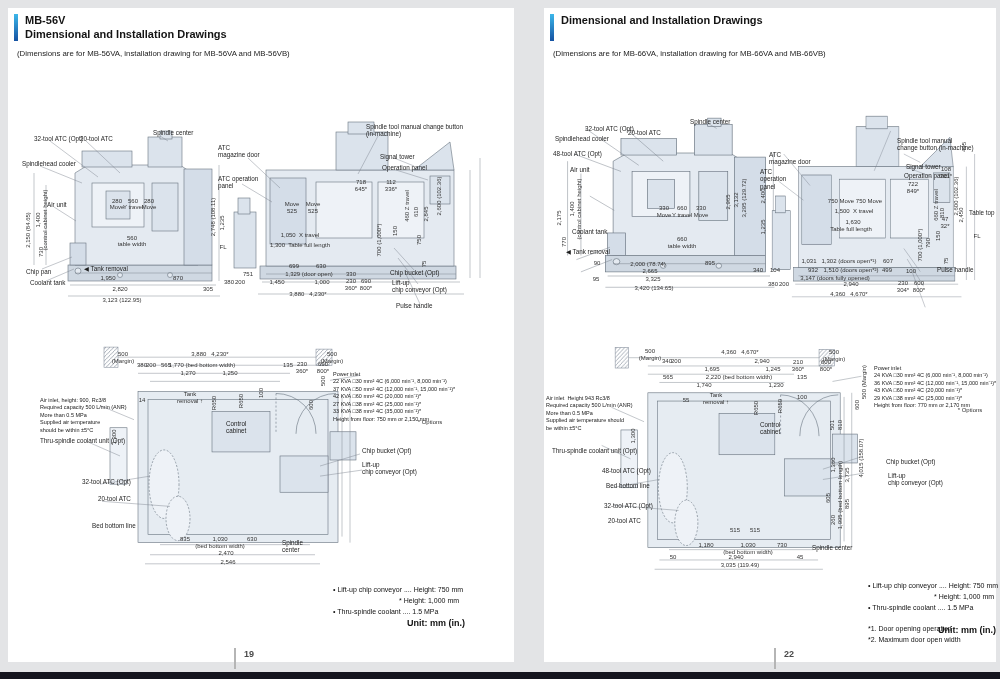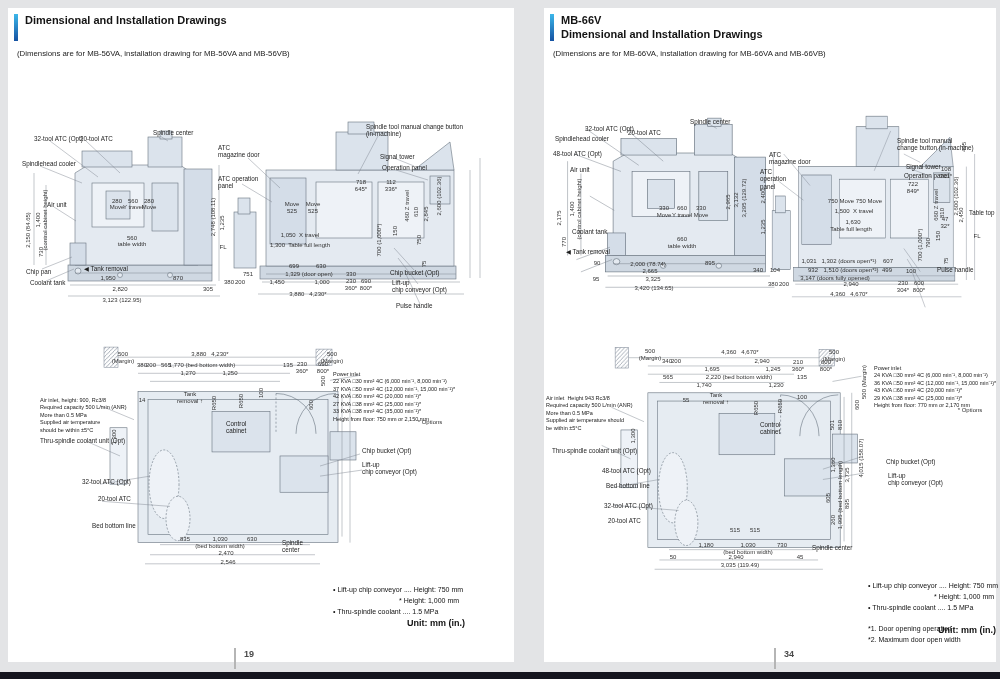--- a/index.html
+++ b/index.html
@@ -128,20 +128,21 @@
   </g>
 </defs>
 </svg>
 
 <div class="canvas">
 
   <div class="page page-left">
     <div class="hdr">
       <div class="bar"></div>
       <div>
+        <div class="model">MB-56V</div>
         <div class="htitle">Dimensional and Installation Drawings</div>
       </div>
     </div>
     <div class="subtitle">(Dimensions are for MB-56VA, installation drawing for MB-56VA and MB-56VB)</div>
 
     <div class="drawing" style="left:12px;top:117px;width:205px;height:200px">
       <svg viewBox="0 0 205 200" preserveAspectRatio="none">
           <use href="#g-side"></use>
         </svg>
     <span class="lbl part" style="left: 14px; top: 14px;">32-tool ATC (Opt)</span>
@@ -289,21 +290,20 @@
                                   * Height: 1,000 mm
 • Thru-spindle coolant .... 1.5 MPa</div>
     <div class="unit" style="left:399px;top:610px">Unit: mm (in.)</div>
     <div class="pageno" style="left:226px;top:640px">19</div>
   </div>
 
   <div class="page page-right">
     <div class="hdr">
       <div class="bar"></div>
       <div>
-        <div class="model">MB-66V</div>
         <div class="htitle">Dimensional and Installation Drawings</div>
       </div>
     </div>
     <div class="subtitle">(Dimensions are for MB-66VA, installation drawing for MB-66VA and MB-66VB)</div>
 
     <div class="drawing" style="left:8px;top:104px;width:228px;height:205px">
       <svg viewBox="0 0 205 200" preserveAspectRatio="none">
           <use href="#g-side"></use>
         </svg>
     <span class="lbl part" style="left: 33px; top: 17px;">32-tool ATC (Opt)</span>
@@ -472,17 +472,17 @@
         <span class="lbl" style="left: 196px; top: 231px;">3,035 (119.49)</span>
       </div>
 
     <div class="notes" style="left:324px;top:573px">• Lift-up chip conveyor .... Height: 750 mm
                                   * Height: 1,000 mm
 • Thru-spindle coolant .... 1.5 MPa
 
 *1. Door opening operation
 *2. Maximum door open width</div>
     <div class="unit" style="left:394px;top:617px">Unit: mm (in.)</div>
-    <div class="pageno" style="left:230px;top:640px">34</div>
+    <div class="pageno" style="left:230px;top:640px">22</div>
   </div>
 
   <div class="footer-bar"></div>
 </div>
 
 </body></html>

